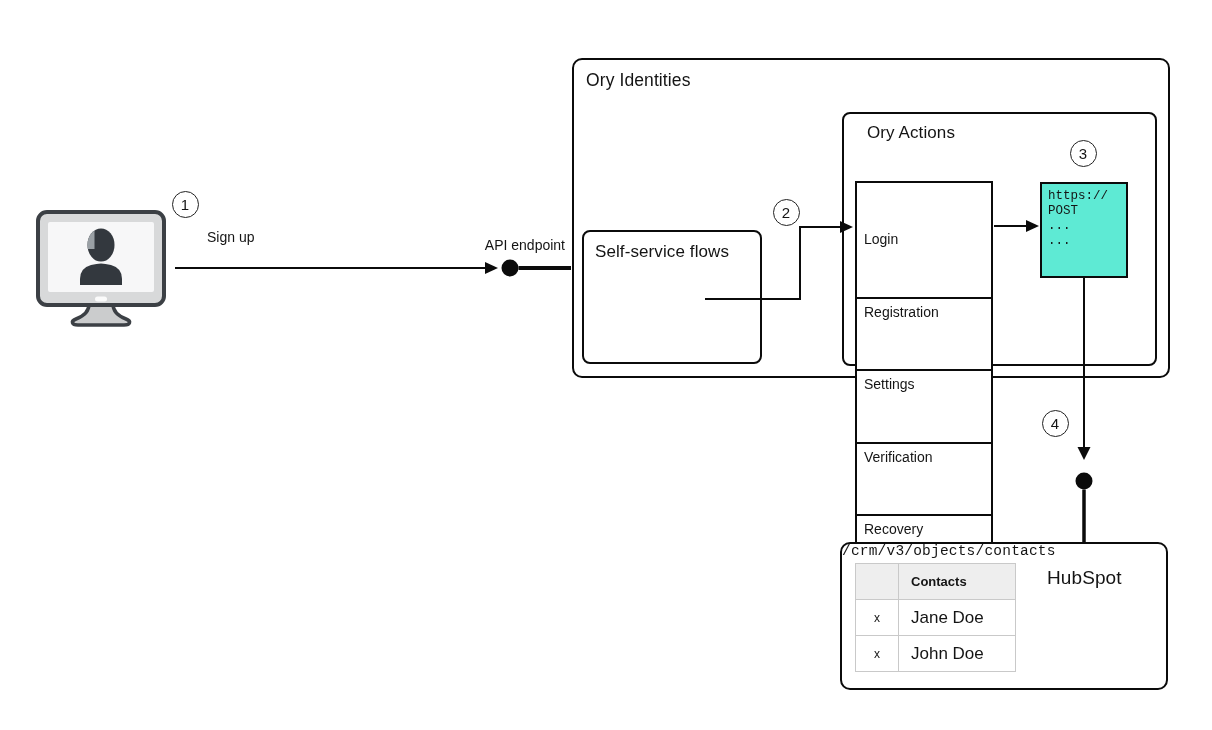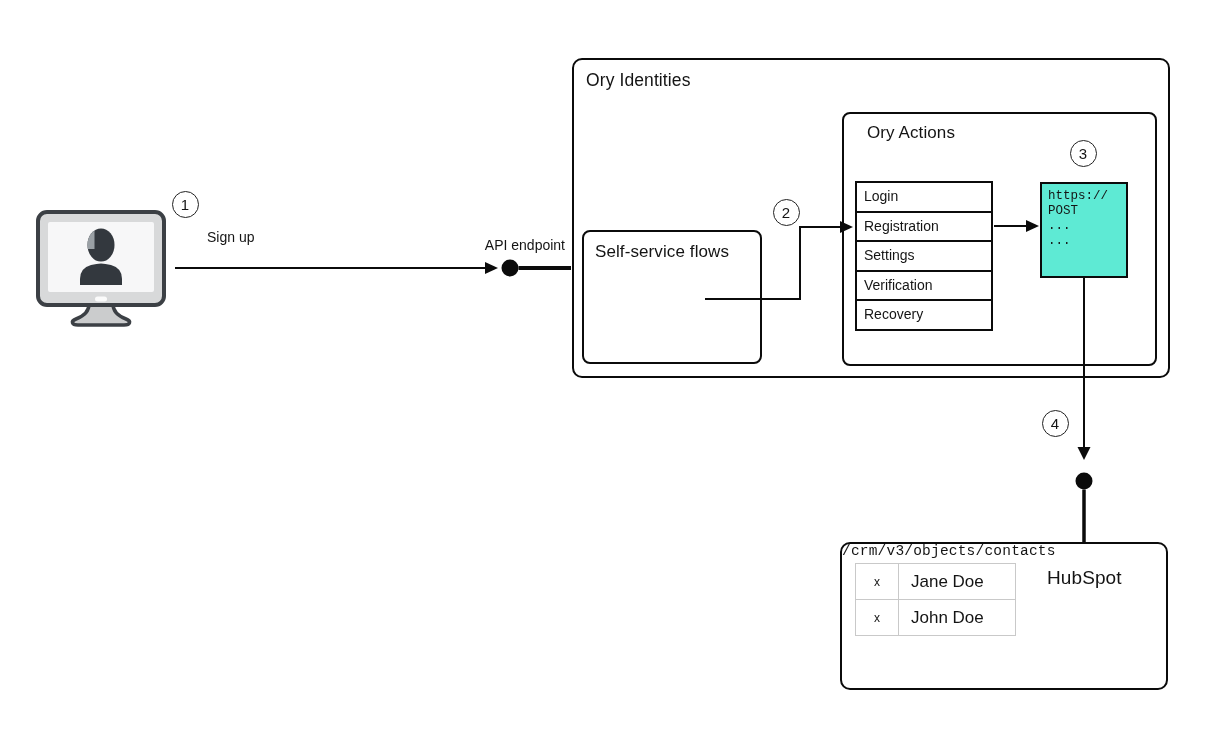--- a/index.html
+++ b/index.html
@@ -25,21 +25,21 @@
   .ory-actions{left:842px;top:112px;width:315px;height:254px;border-radius:8px;}
   .self-service{left:582px;top:230px;width:180px;height:134px;border-radius:8px;}
   .hubspot{left:840px;top:542px;width:328px;height:148px;border-radius:10px;border-width:2.5px;}
 
   .flow-table{
     position:absolute;left:855px;top:181px;width:138px;
     border:2px solid var(--c-line);box-sizing:border-box;background:#fff;
   }
   .flow-row{
     height:27.5px;line-height:27.5px;padding-left:7px;font-size:14px;
-    white-space:nowrap;overflow:hidden;background:#fff;
+    white-space:nowrap;overflow:hidden;background:#fff;margin-top:43px;
   }
   .flow-row + .flow-row{border-top:2px solid var(--c-line);}
 
   .code-box{
     position:absolute;left:1040px;top:182px;width:88px;height:96px;
     border:2px solid var(--c-line);box-sizing:border-box;background:#5eead4;
     padding:5px 0 0 6px;
   }
   .code-line{
     font-family:"Liberation Mono","DejaVu Sans Mono",monospace;
@@ -105,20 +105,24 @@
     <div class="code-line">POST</div>
     <div class="code-line">...</div>
     <div class="code-line">...</div>
   </div>
 
   <div class="box hubspot">
     <div class="box-title" style="left:205px;top:23px;font-size:19px;">HubSpot</div>
   </div>
 
   <div class="contacts-table">
+    <div class="ct-row ct-header">
+      <div class="ct-cell ct-mark"></div>
+      <div class="ct-cell ct-name">Contacts</div>
+    </div>
     <div class="ct-row">
       <div class="ct-cell ct-mark">x</div>
       <div class="ct-cell ct-name">Jane Doe</div>
     </div>
     <div class="ct-row">
       <div class="ct-cell ct-mark">x</div>
       <div class="ct-cell ct-name">John Doe</div>
     </div>
   </div>
 

